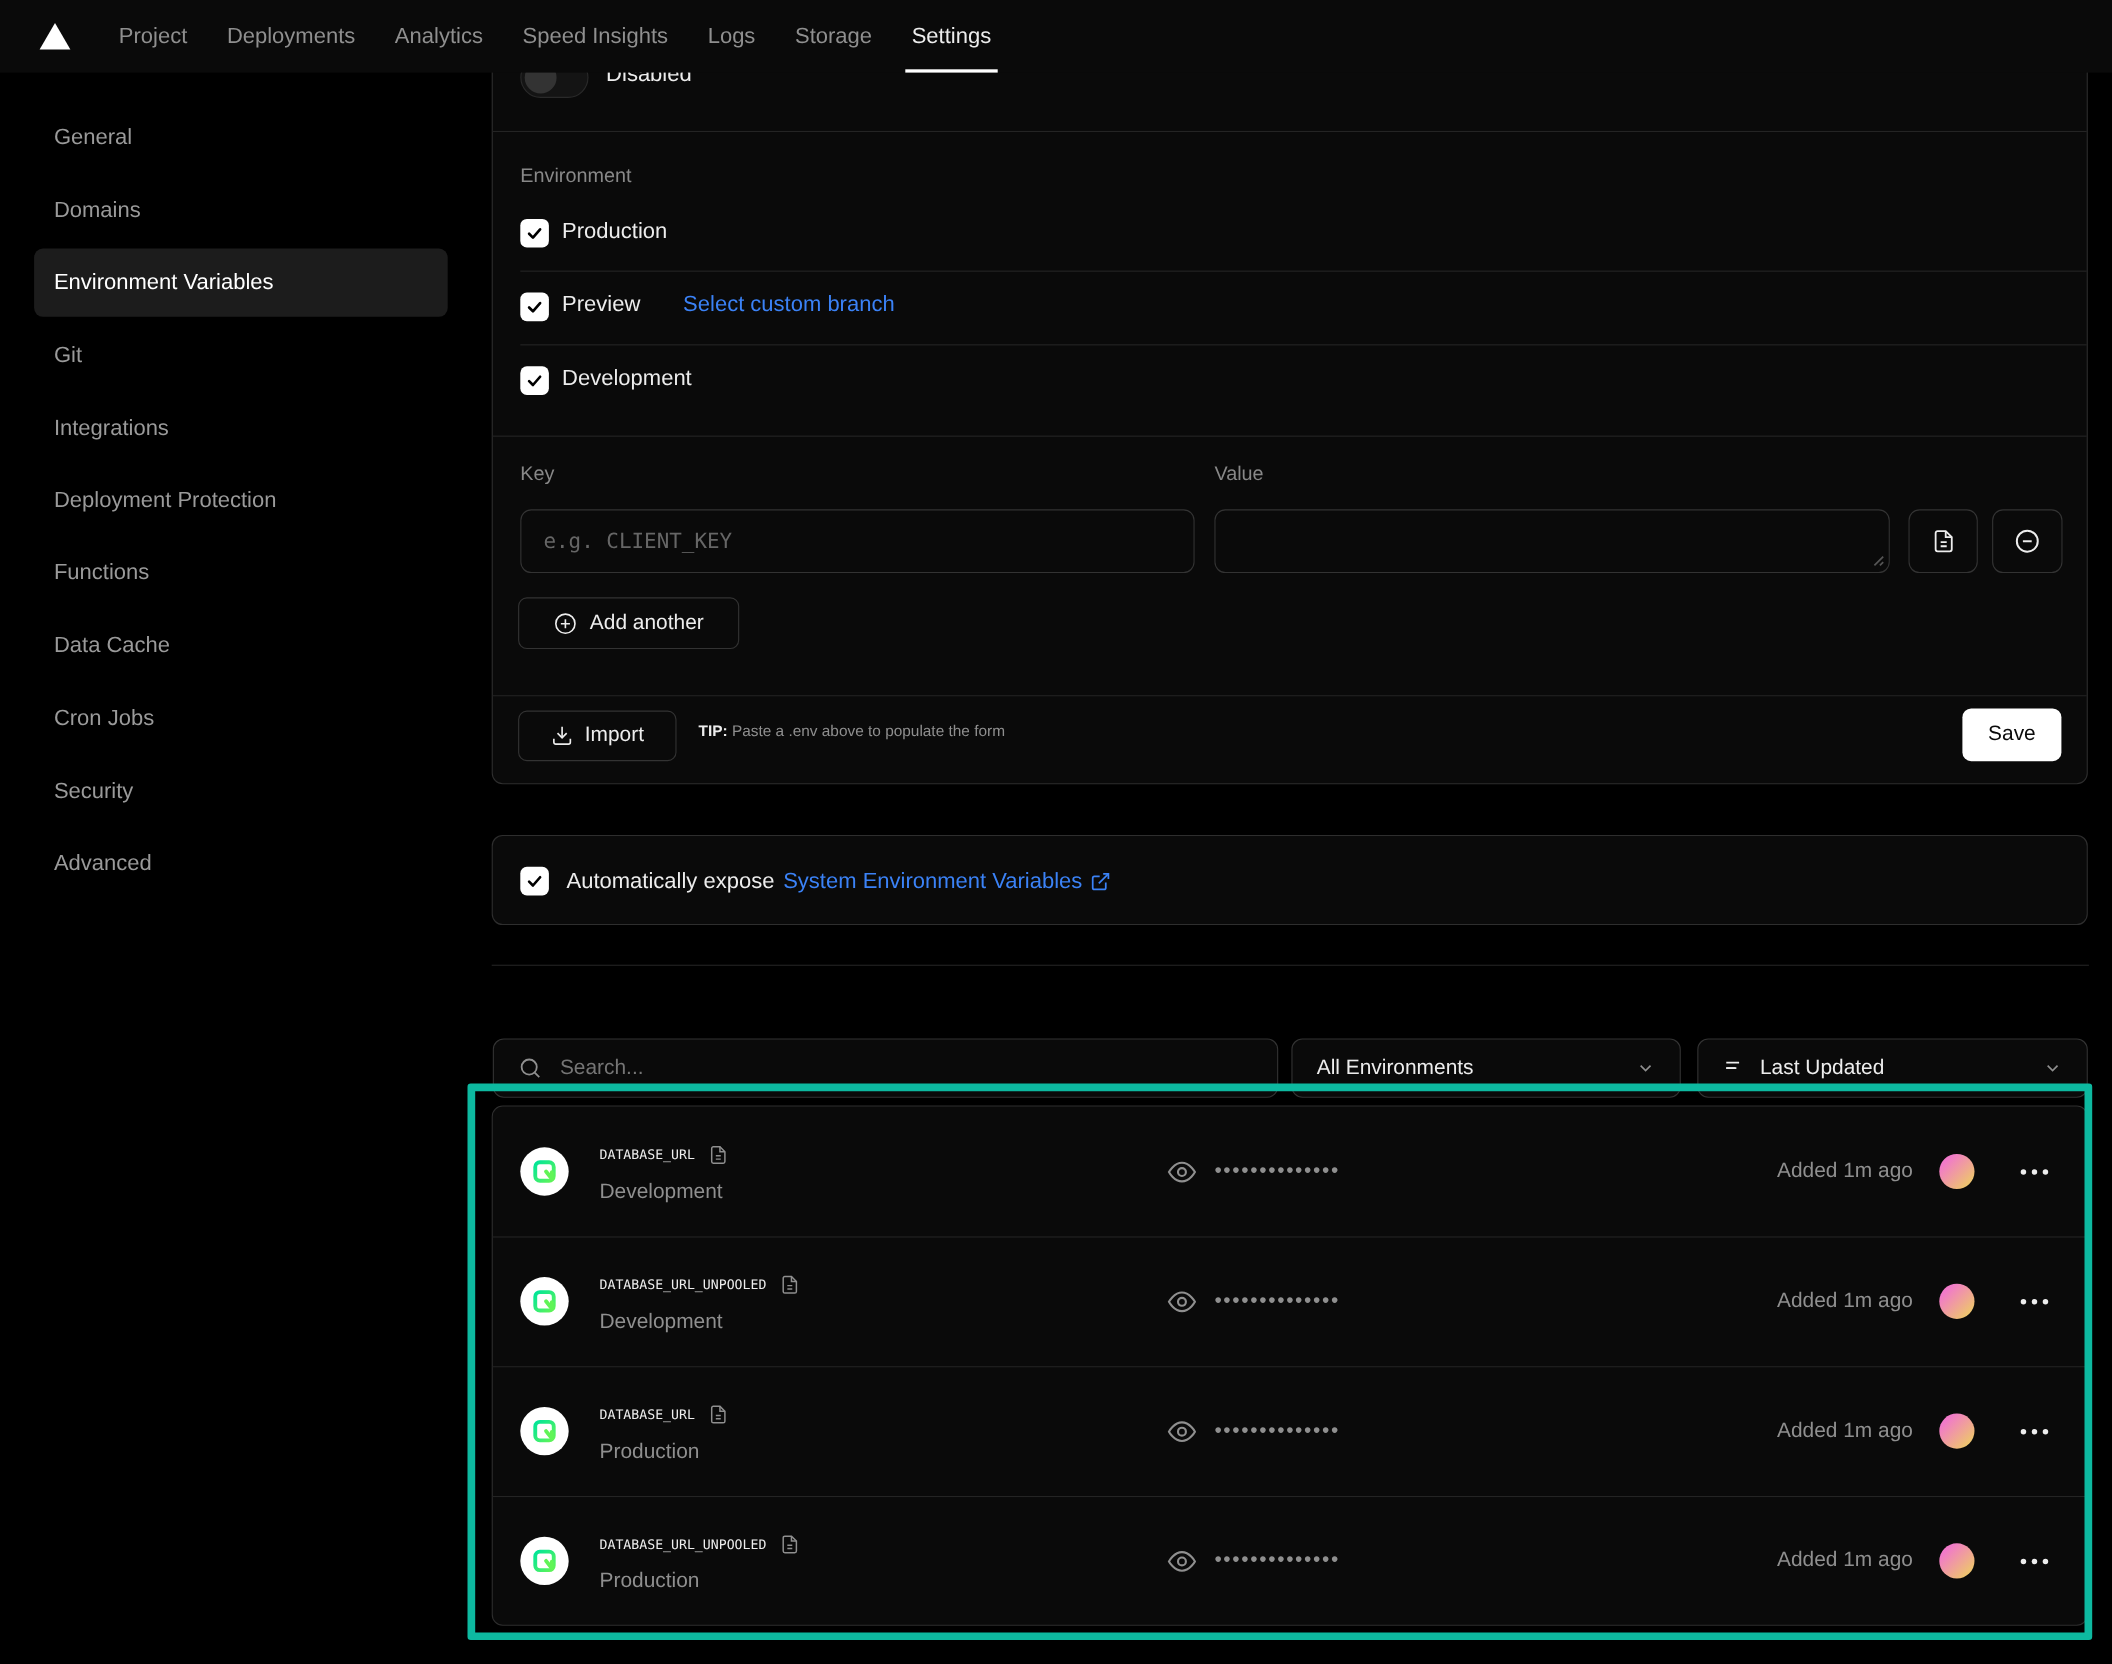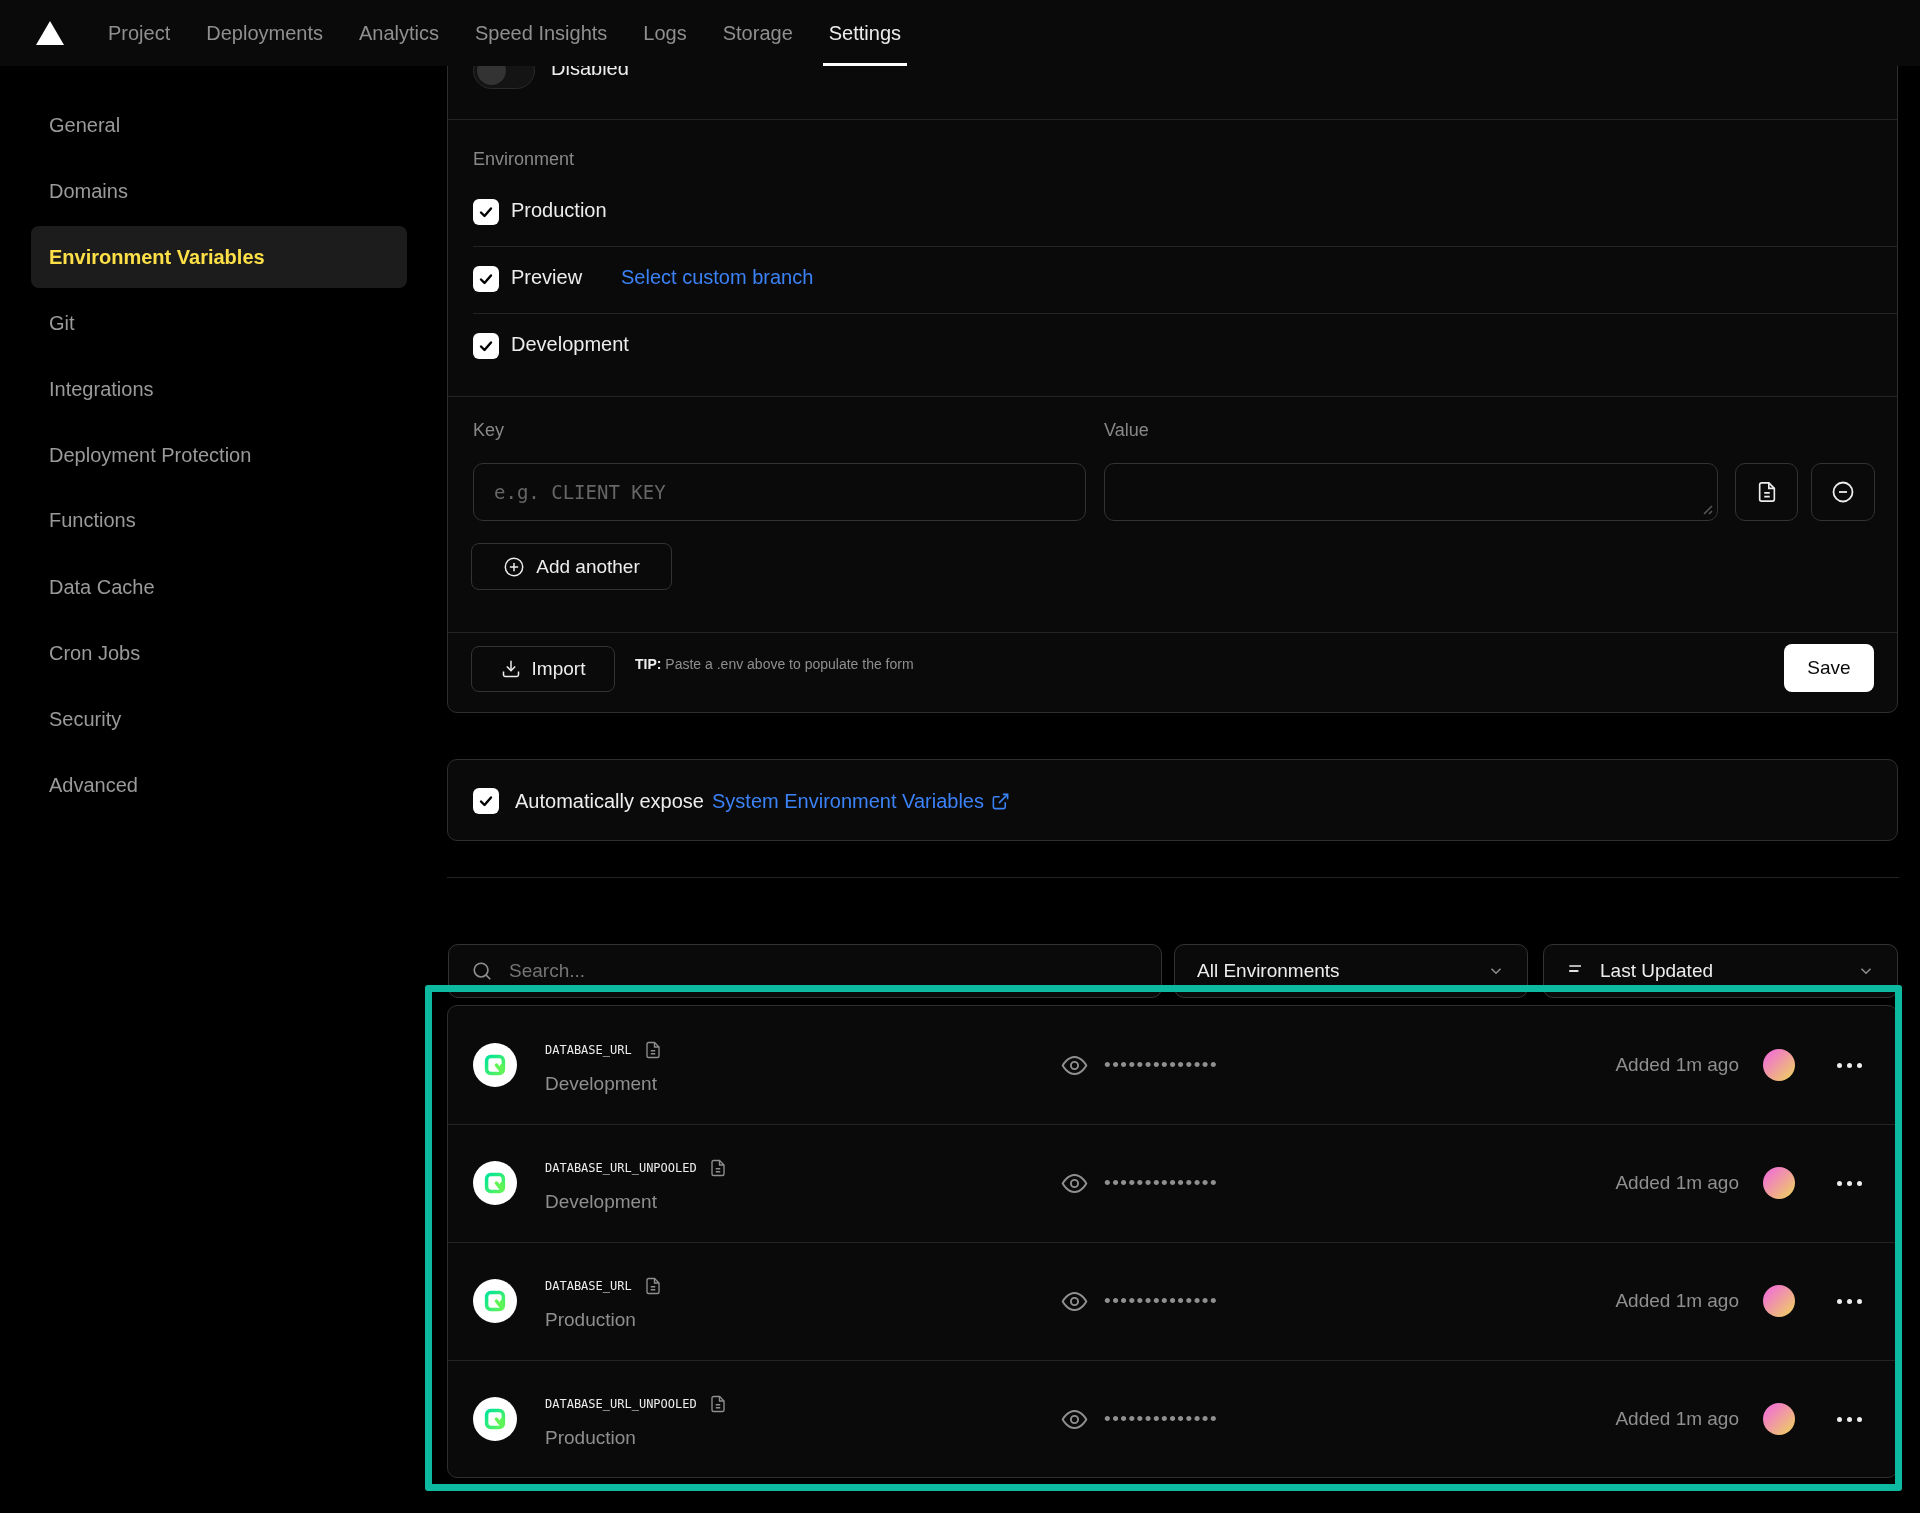--- a/index.html
+++ b/index.html
@@ -13,21 +13,21 @@
   .logo-tri { width:0; height:0; border-left:14px solid transparent; border-right:14px solid transparent;
               border-bottom:24px solid #fff; margin-right:26px; }
   .navitem { color:#8f8f8f; font-size:20px; margin:0 18px; height:66px; display:flex; align-items:center;
              position:relative; cursor:pointer; white-space:nowrap; }
   .navitem.active { color:#ededed; font-weight:500; }
   .navitem.active::after { content:""; position:absolute; left:-6px; right:-6px; bottom:0; height:3px; background:#fff; }
 
   
   .sidebar-item { position:absolute; left:31px; width:376px; height:66px; display:flex; align-items:center;
                   padding-left:18px; color:#9a9a9a; font-size:20px; cursor:pointer; }
-  .sidebar-item.active { color:#fde047; font-weight:700; background:#1c1c1c; border-radius:8px; height:62px; }
+  .sidebar-item.active { color:#ffffff; font-weight:400; background:#1c1c1c; border-radius:8px; height:62px; }
 
   
   .card { position:absolute; background:#0a0a0a; border:1px solid #2e2e2e; border-radius:10px; }
   .divider { position:absolute; height:1px; background:#242424; }
 
   .label-gray { color:#888; font-size:18px; position:absolute; }
   .row-label { color:#ededed; font-size:20px; }
 
   .checkbox { width:26px; height:26px; background:#fff; border-radius:6px; display:flex; align-items:center;
               justify-content:center; flex:0 0 auto; cursor:pointer; }

